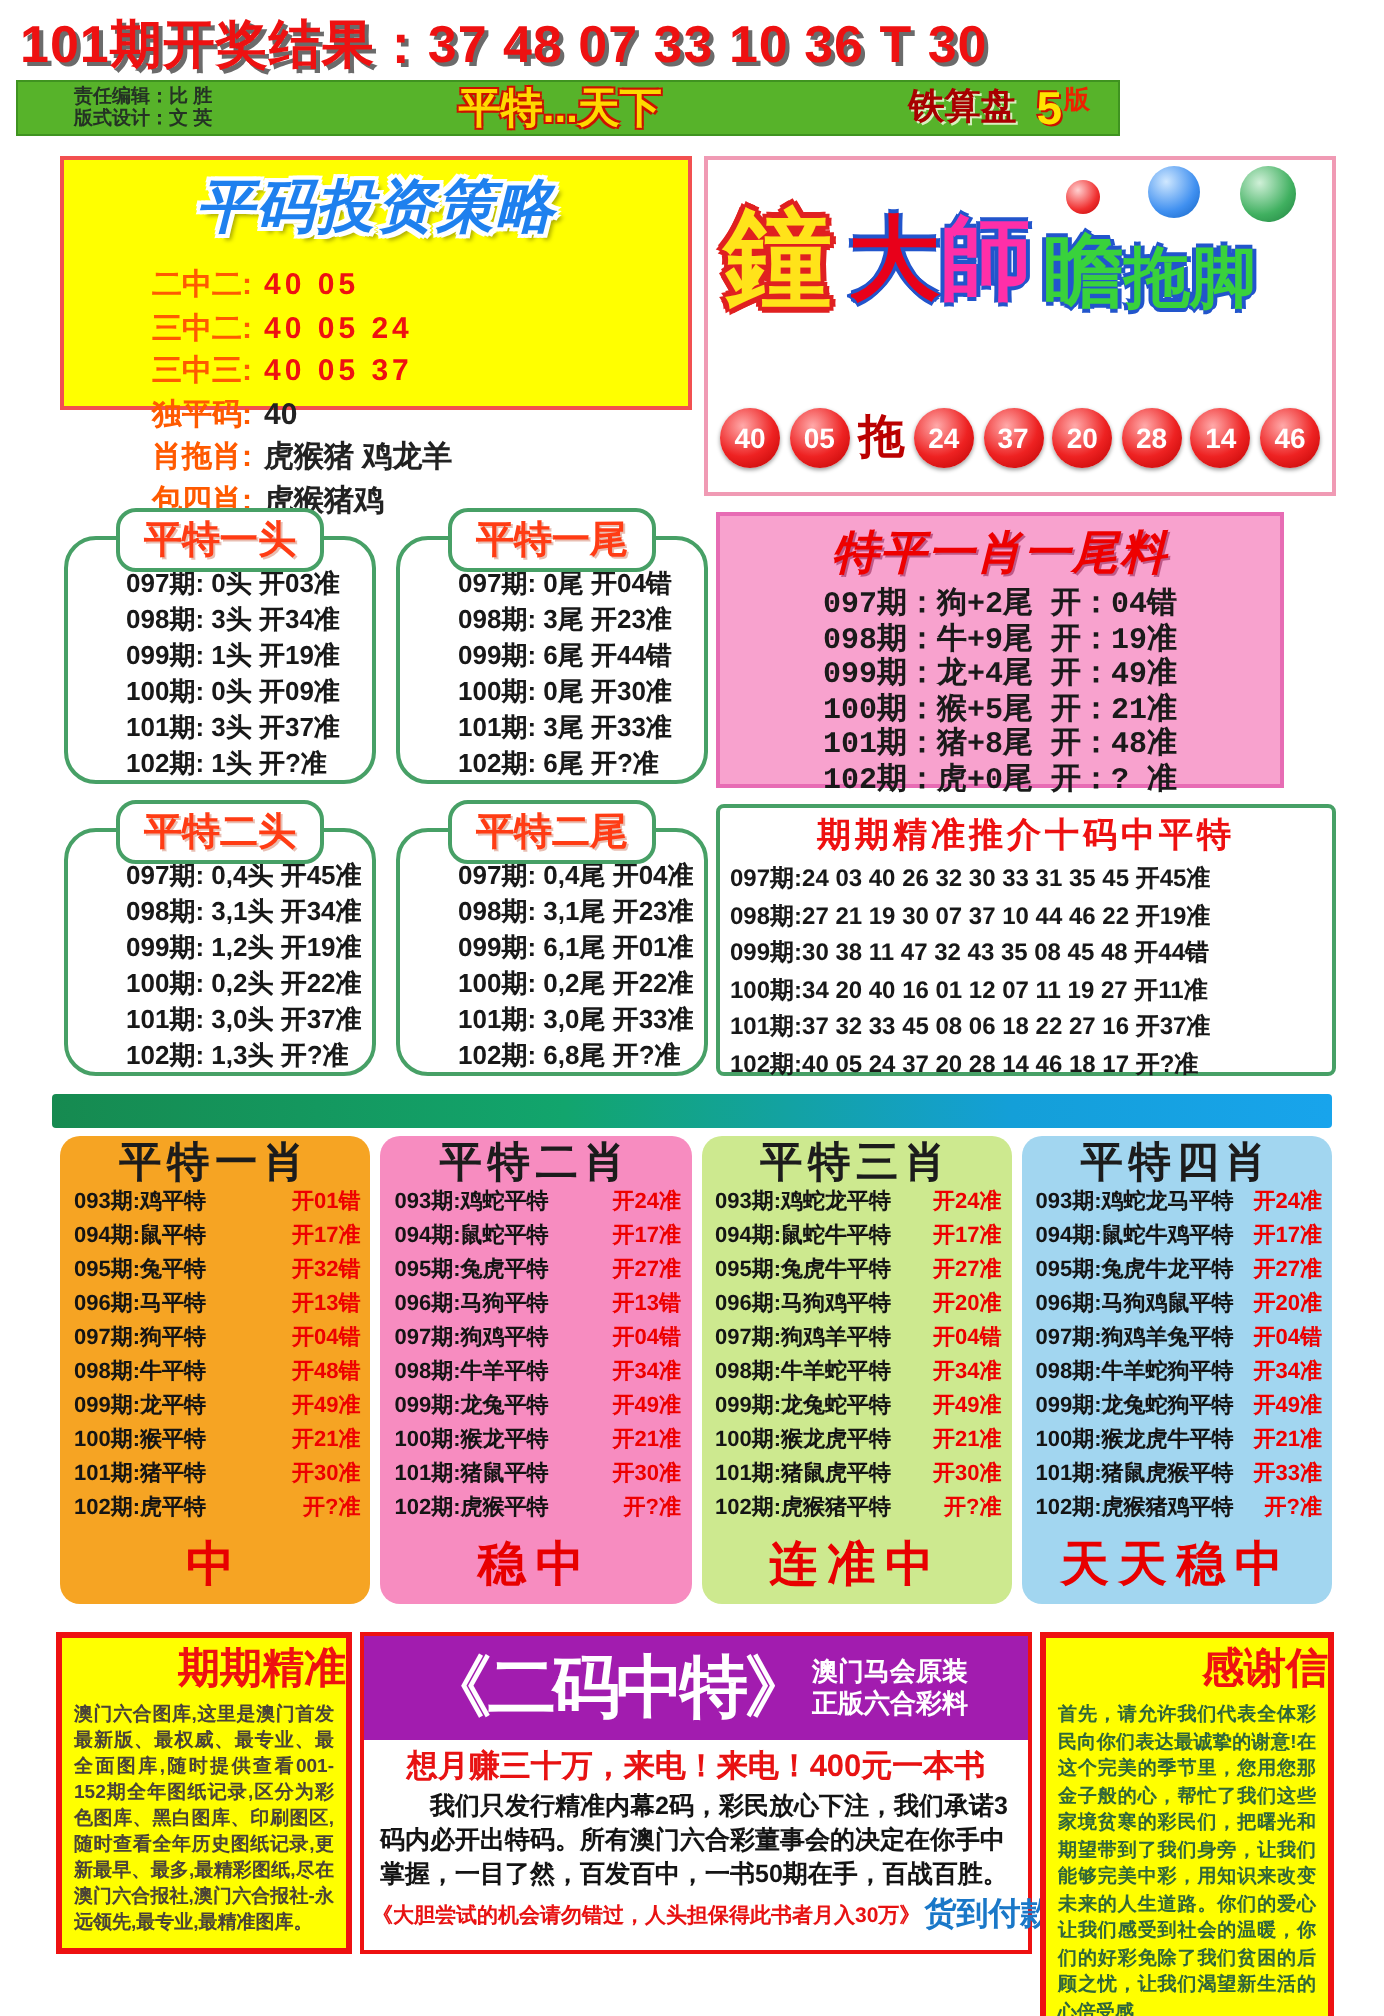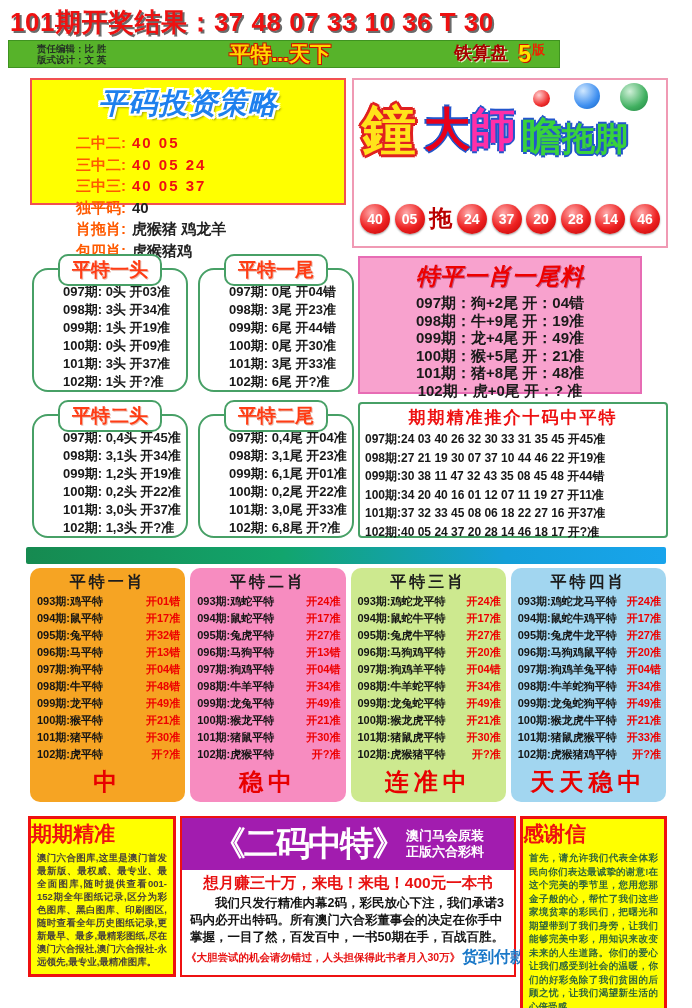--- a/index.html
+++ b/index.html
@@ -71,21 +71,21 @@
     color:#ff3c14;white-space:nowrap;text-shadow:1px 1px 0 rgba(180,40,0,0.3);}
   .g1{left:32px;top:268px;width:156px;height:124px;}
   .g2{left:198px;top:268px;width:156px;height:124px;}
   .g3{left:32px;top:414px;width:156px;height:124px;}
   .g4{left:198px;top:414px;width:156px;height:124px;}
   .grows{padding:13px 0 0 29px;}
   .grow{font-size:13px;font-weight:bold;color:#181818;line-height:18px;white-space:nowrap;}
 
   
   .pink-box{position:absolute;left:358px;top:256px;width:284px;height:138px;background:#f8a2ce;
-    border:2px solid #e76cb4;box-sizing:border-box;}
+    border:2px solid #e76cb4;box-sizing:border-box;font-family:Liberation Mono, monospace;}
   .pink-title{margin-top:3px;text-align:center;font-size:23px;font-weight:bold;font-style:italic;
     color:#ee0000;letter-spacing:1px;text-shadow:1px 1px 0 rgba(120,0,50,0.45);}
   .prows{margin-top:2px;text-align:center;}
   .prow{font-size:15px;font-weight:bold;color:#1a1a1a;line-height:17.5px;white-space:nowrap;}
 
   
   .ten-box{position:absolute;left:358px;top:402px;width:310px;height:136px;background:#ffffff;
     border:2px solid #47a066;border-radius:4px;box-sizing:border-box;}
   .ten-title{margin-top:2px;text-align:center;font-size:17px;font-weight:bold;color:#ee1111;letter-spacing:2px;}
   .trows{margin:1px 0 0 5px;}
@@ -95,33 +95,33 @@
   .divider{position:absolute;left:26px;top:547px;width:640px;height:17px;border-radius:2px;
     background:linear-gradient(90deg,#168a50,#12a56d 40%,#149fd8 75%,#18a4ec);}
 
   
   .cols{position:absolute;left:30px;top:568px;width:636px;height:234px;display:flex;gap:5px;}
   .pcol{flex:1;border-radius:10px;padding-top:3px;box-sizing:border-box;}
   .pc1{background:#f6a423;}
   .pc2{background:#f78cc0;}
   .pc3{background:#cde98f;}
   .pc4{background:#a2d6f0;}
-  .pcol-title{text-align:center;font-size:16px;font-weight:bold;color:#1c1c1c;letter-spacing:3px;line-height:22px;}
+  .pcol-title{text-align:center;font-size:21px;font-weight:bold;color:#1c1c1c;letter-spacing:3px;line-height:22px;}
   .crow{display:flex;justify-content:space-between;padding:0 5px 0 7px;
     font-size:11px;font-weight:bold;line-height:17px;white-space:nowrap;}
   .crow .ct{color:#141414;}
   .crow .cr{color:#ee0000;}
   .pcol-footer{text-align:center;font-size:24px;font-weight:bold;color:#e80000;margin-top:3px;letter-spacing:5px;}
 
   
   .bb-left{position:absolute;left:28px;top:816px;width:148px;height:161px;background:#ffff00;
     border:3px solid #ee1111;box-sizing:border-box;}
   .bb-right{position:absolute;left:520px;top:816px;width:147px;height:205px;background:#ffff00;
     border:3px solid #ee1111;box-sizing:border-box;}
-  .bb-title{text-align:left;font-size:21px;font-weight:bold;color:#ee1111;margin-top:1px;}
+  .bb-title{text-align:right;font-size:21px;font-weight:bold;color:#ee1111;margin-top:1px;}
   .bb-body{padding:3px 6px 0 6px;font-size:9.5px;line-height:13px;font-weight:bold;
     color:#4a4338;text-align:justify;}
   .bb-right .bb-body{color:#31673a;line-height:13.5px;}
 
   .bb-mid{position:absolute;left:180px;top:816px;width:336px;height:161px;background:#ffffff;
     border:2px solid #ee1111;box-sizing:border-box;}
   .mid-banner{height:52px;background:#a21caf;display:flex;align-items:center;justify-content:center;color:#ffffff;}
   .banner-title{font-size:34px;font-weight:bold;letter-spacing:-2px;white-space:nowrap;}
   .banner-side{margin-left:2px;font-size:13px;font-weight:bold;line-height:16px;white-space:nowrap;}
   .hotline{margin-top:3px;text-align:center;font-size:15.5px;font-weight:bold;color:#e81212;white-space:nowrap;}

